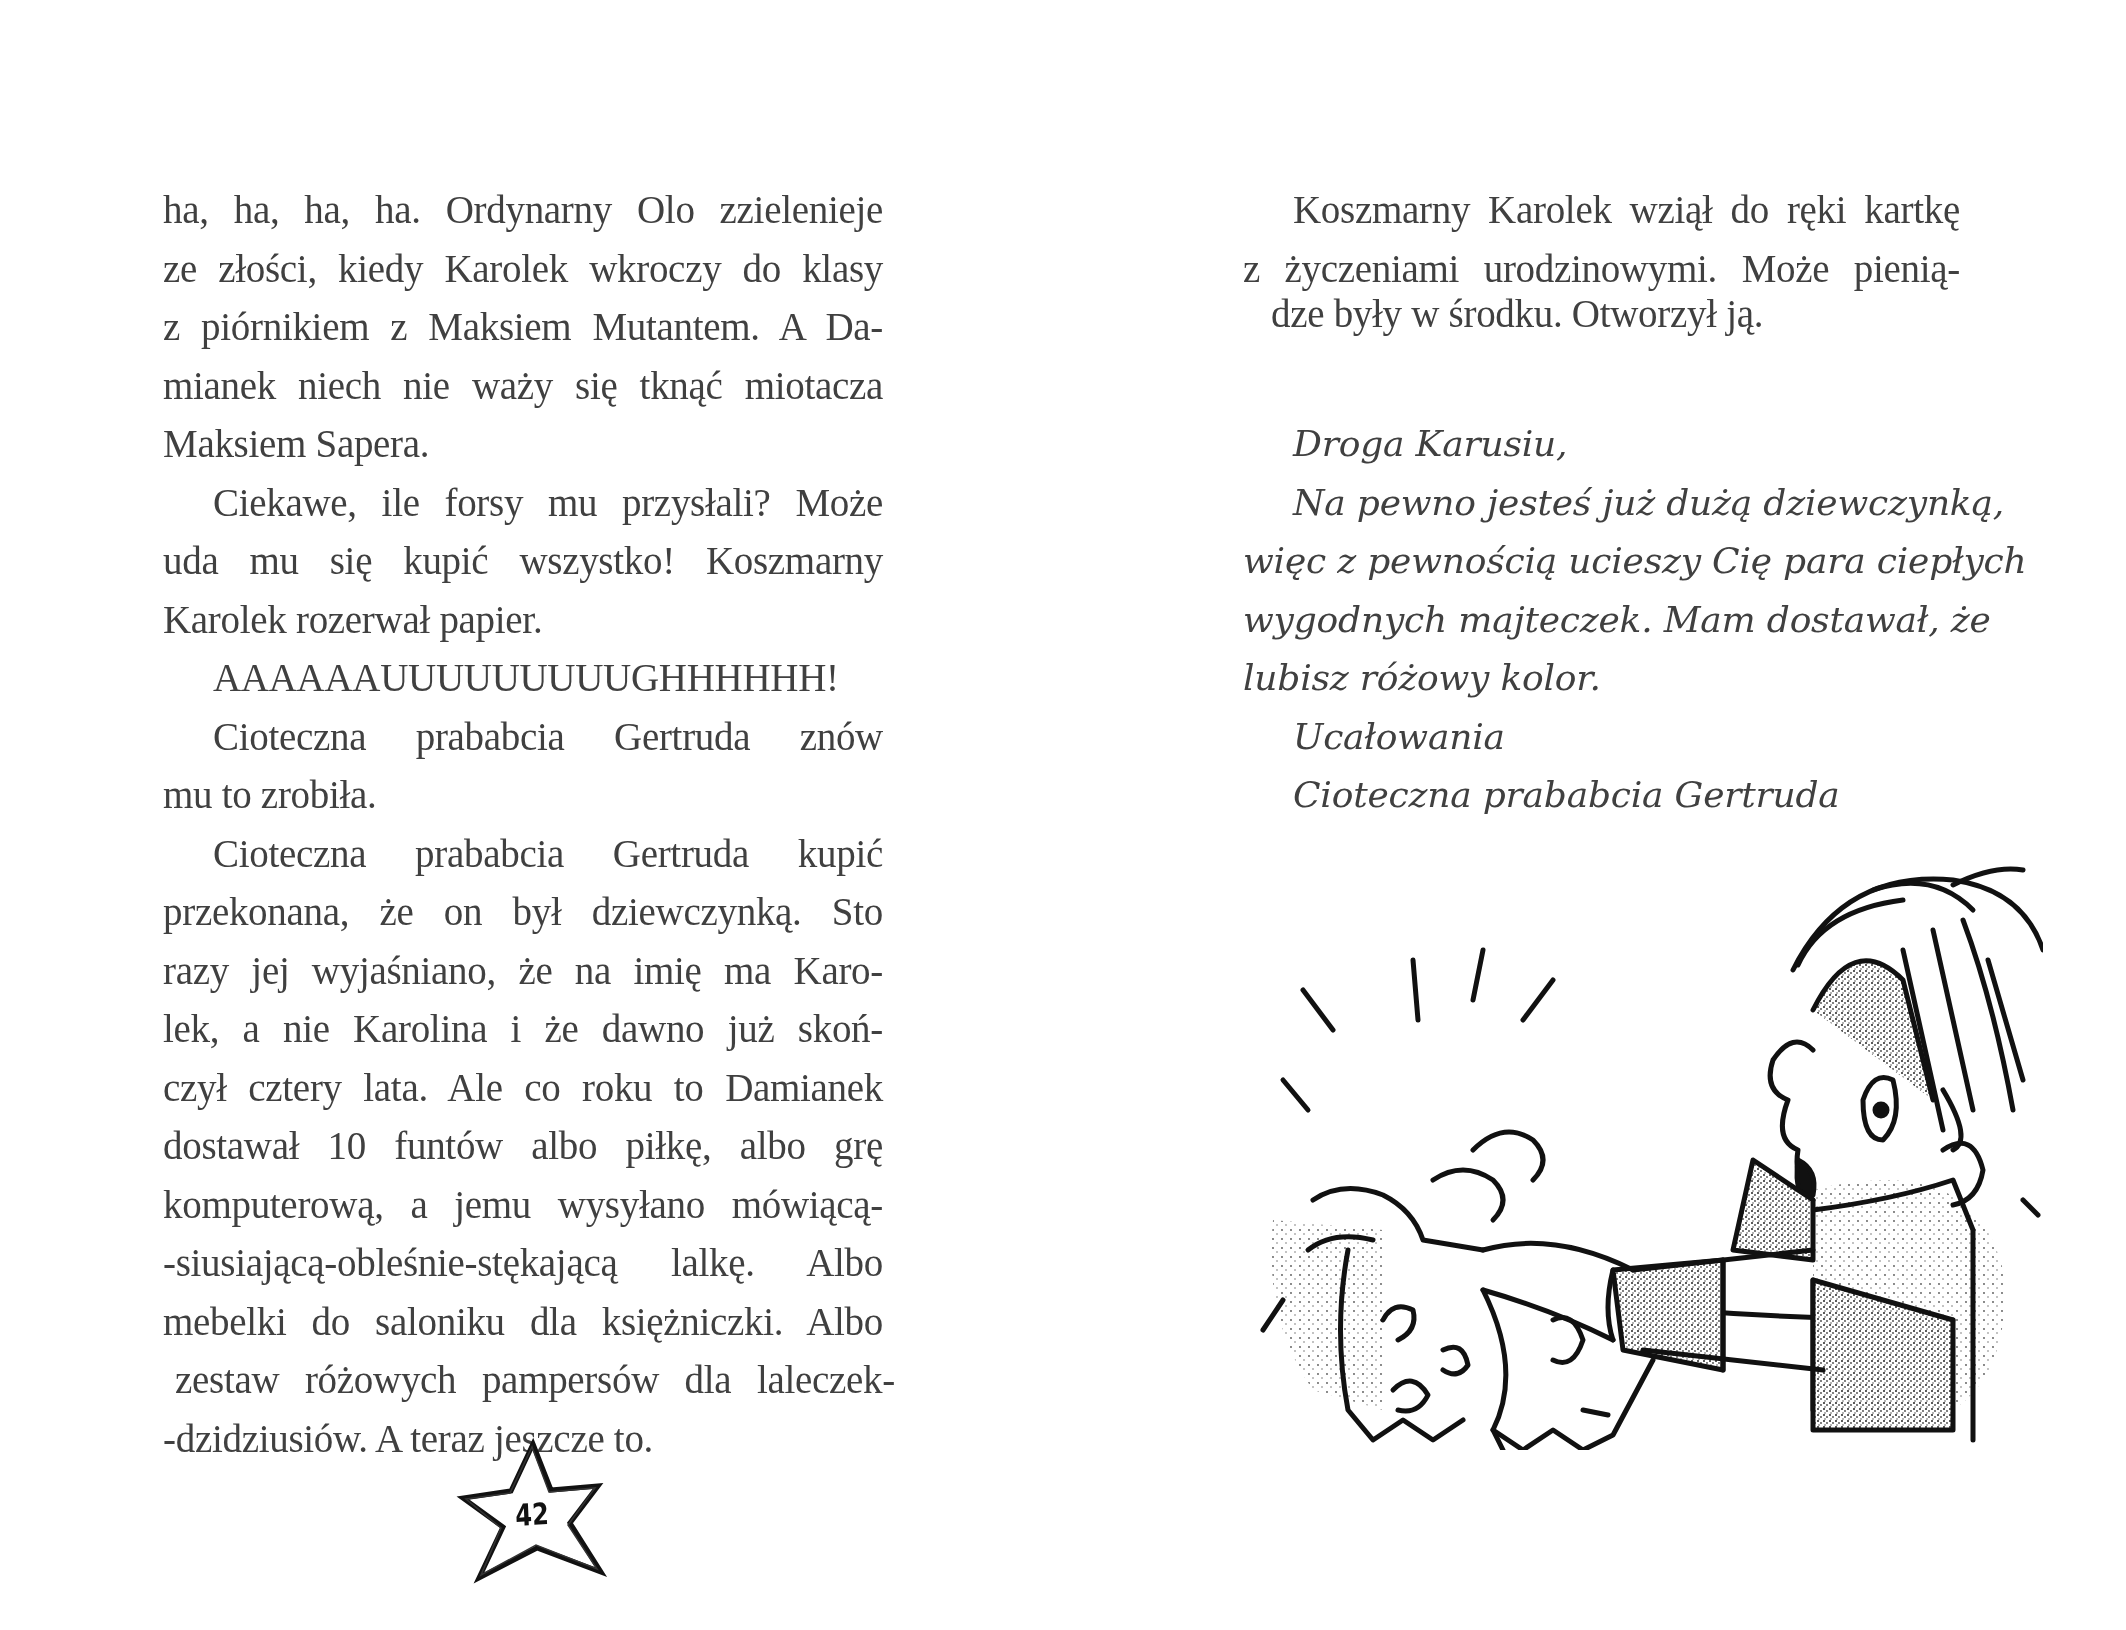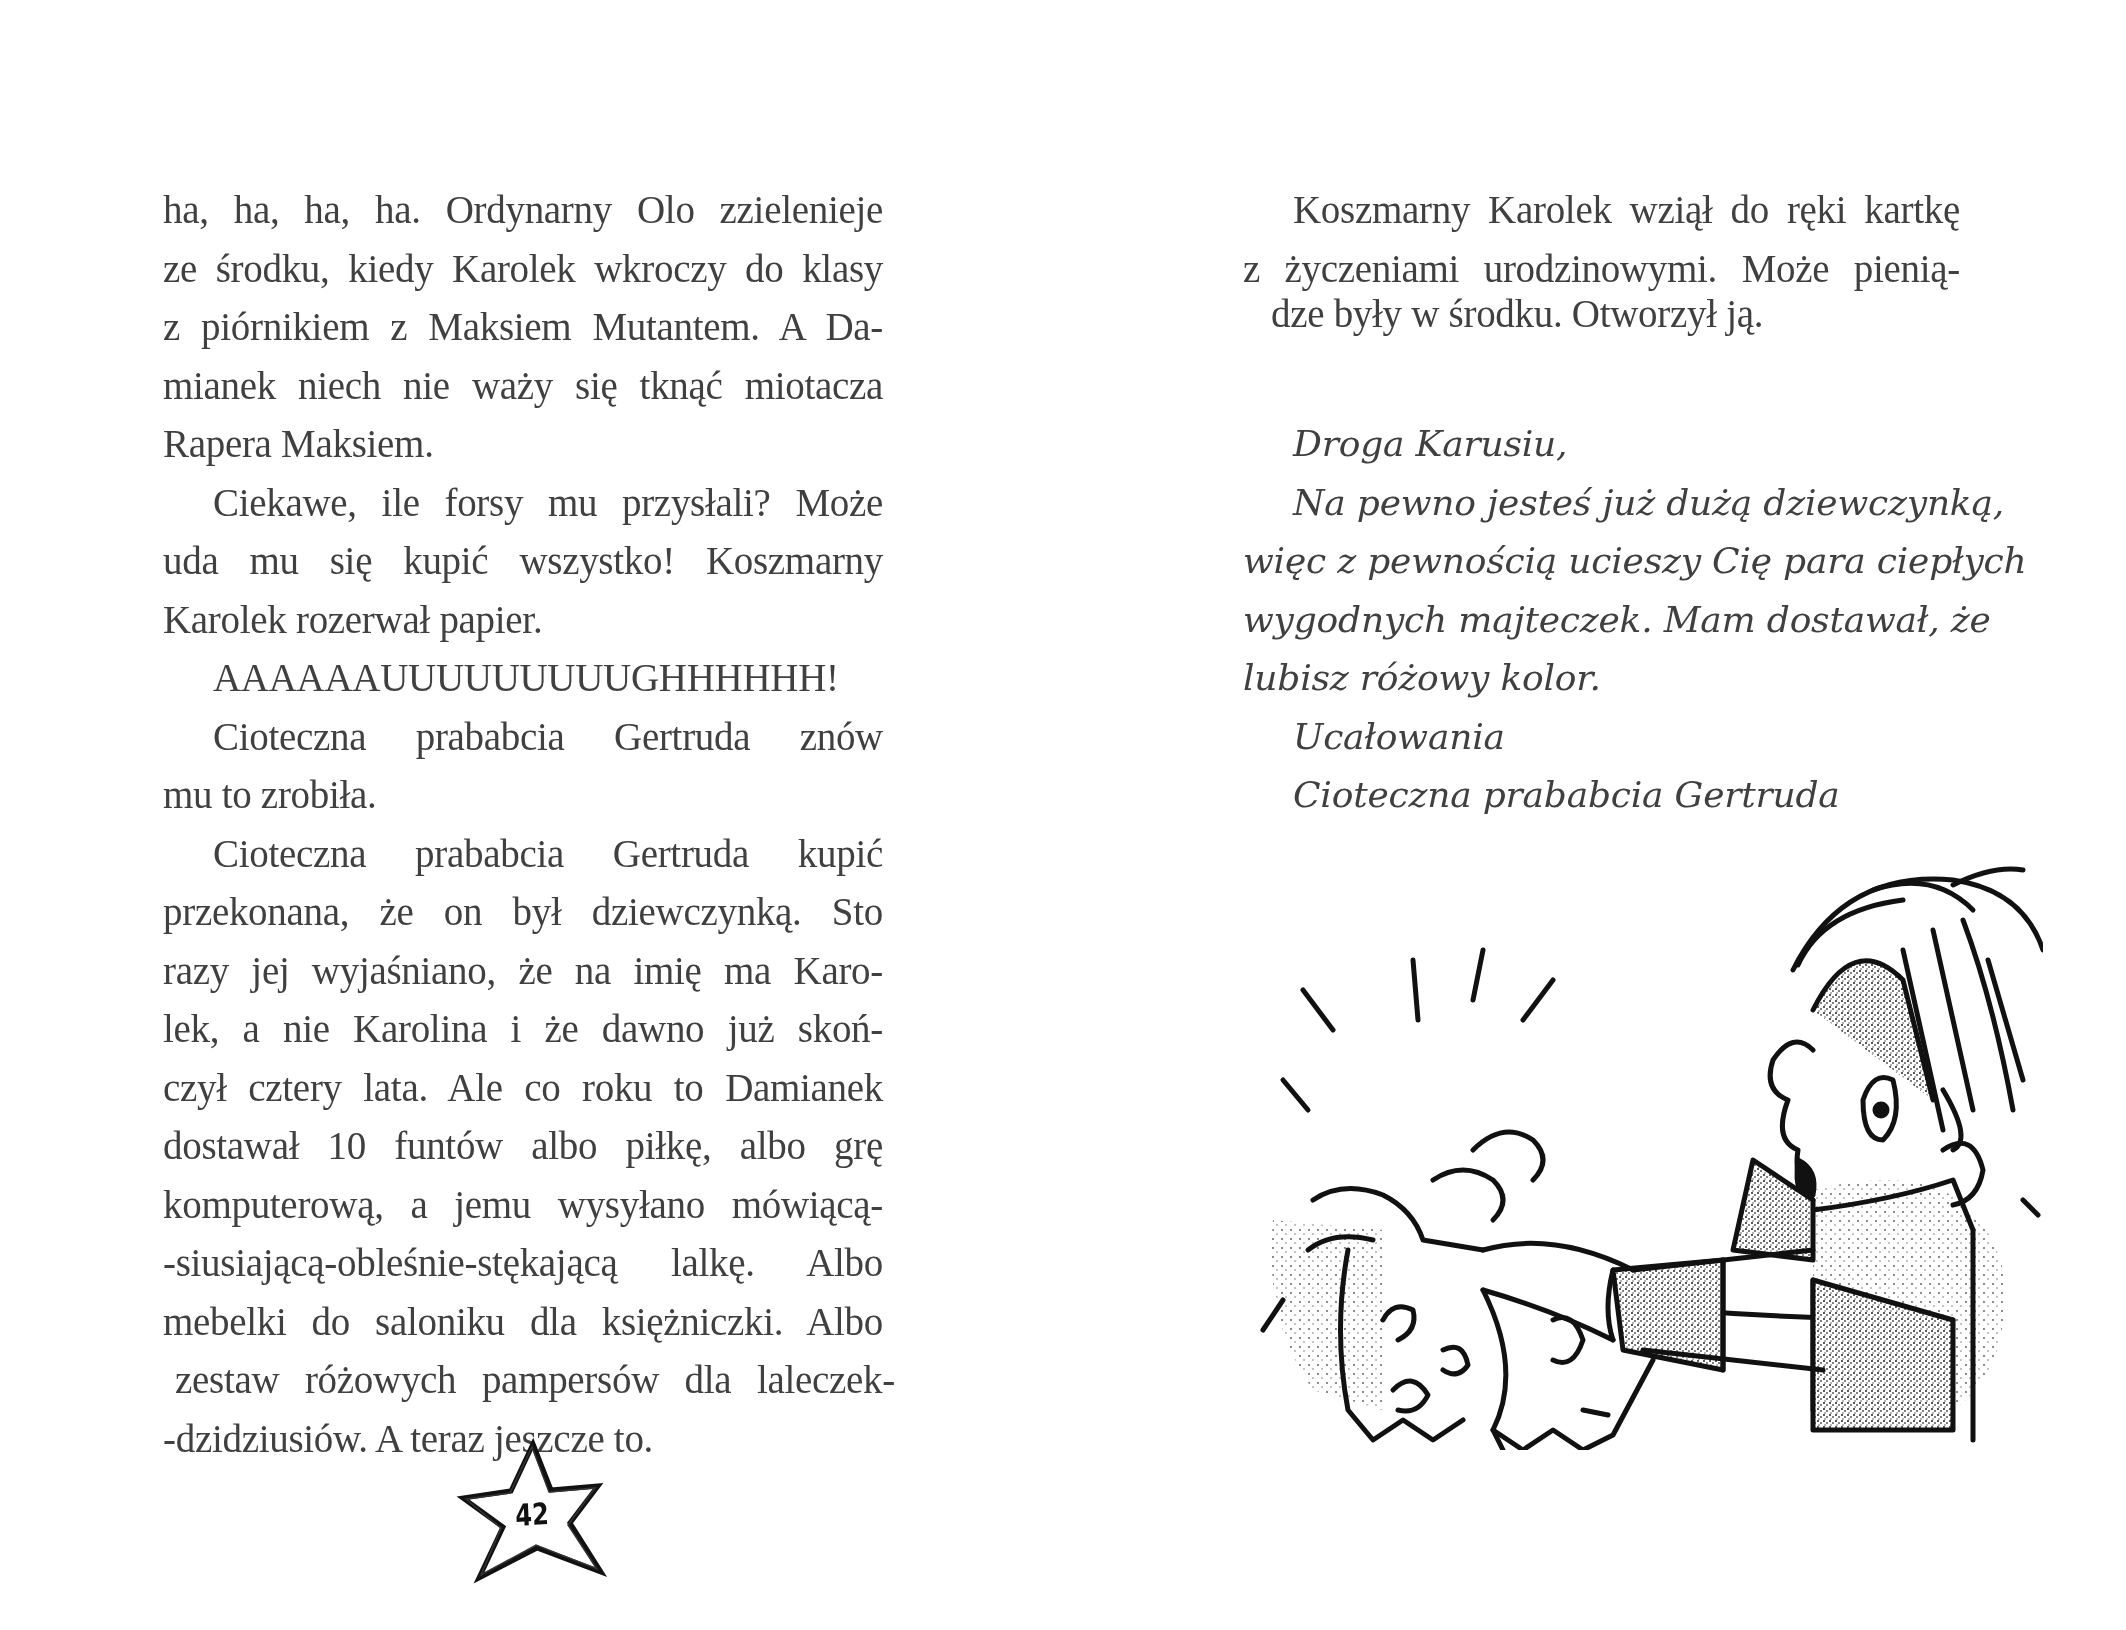--- a/index.html
+++ b/index.html
@@ -27,24 +27,24 @@
     transform: scaleX(0.8) rotate(-3deg);
   }
   #illustration { position: absolute; left: 190px; top: 850px; width: 790px; height: 600px; }
 </style>
 </head>
 <body>
 
 <div id="left-page" class="page">
   <div id="left-col" class="col">
       <div class="line" style="top: 186px;">ha, ha, ha, ha. Ordynarny Olo zzielenieje</div>
-      <div class="line" style="top: 244.5px;">ze środku, kiedy Karolek wkroczy do klasy</div>
+      <div class="line" style="top: 244.5px;">ze złości, kiedy Karolek wkroczy do klasy</div>
       <div class="line" style="top: 303px;">z piórnikiem z Maksiem Mutantem. A Da-</div>
       <div class="line" style="top: 361.5px;">mianek niech nie waży się tknąć miotacza</div>
-      <div class="line last" style="top: 420px;">Rapera Maksiem.</div>
+      <div class="line last" style="top: 420px;">Maksiem Sapera.</div>
       <div class="line indent" style="top: 478.5px;">Ciekawe, ile forsy mu przysłali? Może</div>
       <div class="line" style="top: 537px;">uda mu się kupić wszystko! Koszmarny</div>
       <div class="line last" style="top: 595.5px;">Karolek rozerwał papier.</div>
       <div class="line indent last" style="top: 654px;">AAAAAAUUUUUUUUUGHHHHHH!</div>
       <div class="line indent" style="top: 712.5px;">Cioteczna prababcia Gertruda znów</div>
       <div class="line last" style="top: 771px;">mu to zrobiła.</div>
       <div class="line indent" style="top: 829.5px;">Cioteczna prababcia Gertruda kupić</div>
       <div class="line" style="top: 888px;">przekonana, że on był dziewczynką. Sto</div>
       <div class="line" style="top: 946.5px;">razy jej wyjaśniano, że na imię ma Karo-</div>
       <div class="line" style="top: 1005px;">lek, a nie Karolina i że dawno już skoń-</div>

